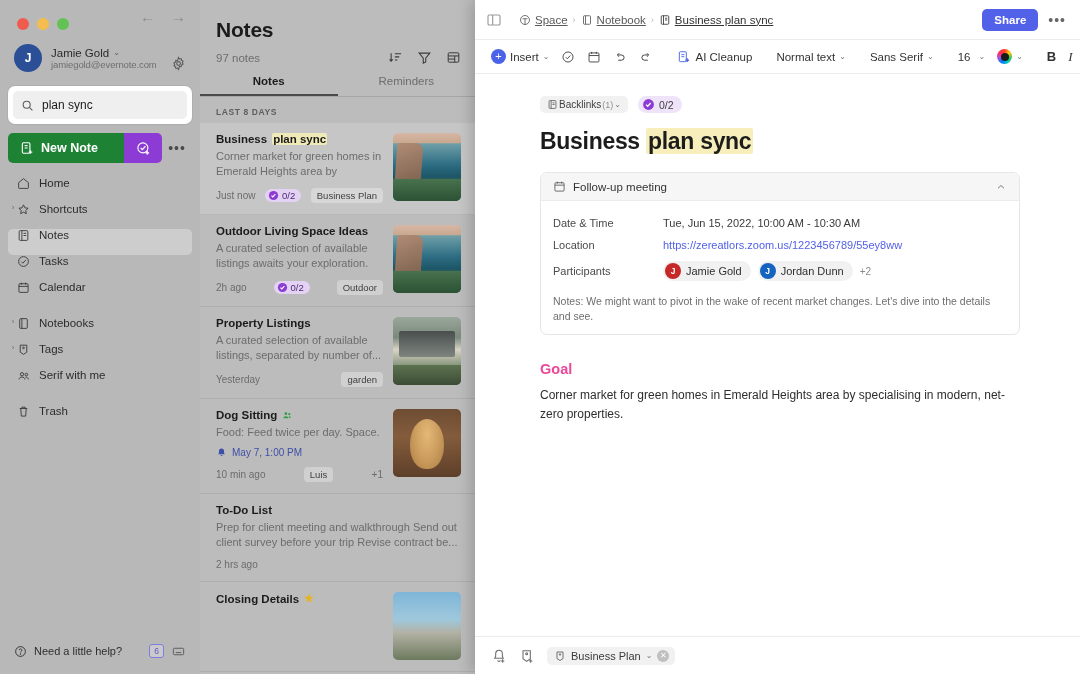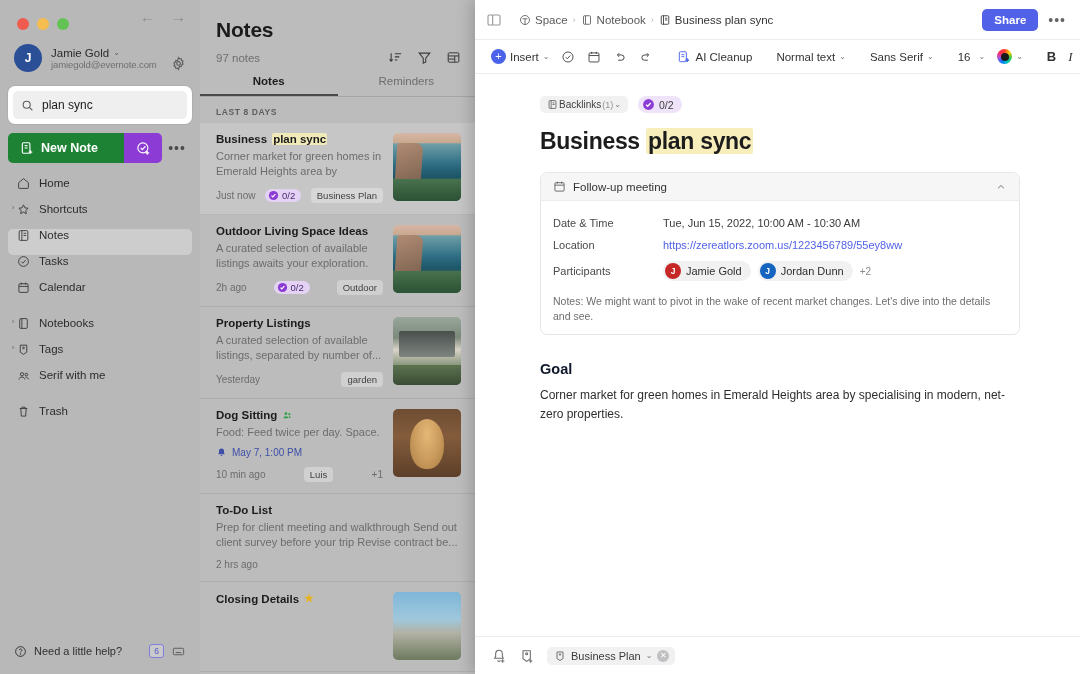--- a/index.html
+++ b/index.html
@@ -267,21 +267,21 @@
     border-bottom: 1px solid #ececec;
   }
   .panel-icon {
     width: 18px; height: 18px; border-radius: 3px;
     display: flex; align-items: center; justify-content: center;
     color: #9a9a9a; cursor: pointer;
   }
   .crumbs { display: flex; align-items: center; gap: 5px; margin-left: 8px; }
   .crumb {
     display: flex; align-items: flex-end; gap: 4px;
-    font-size: 11.5px; color: #5a5a5a; cursor: pointer;
+    font-size: 11.5px; color: #5a5a5a; cursor: pointer; text-decoration: underline;
   }
   .crumb.last { color: #333; }
   .crumb-sep { color: #b5b5b5; font-size: 9px; }
   .btn-share {
     margin-left: auto; background: #5161e8; color: #fff;
     font-size: 11.5px; font-weight: 600;
     border-radius: 5px; padding: 5px 12px; cursor: pointer;
   }
   .ed-dots { color: #666; font-size: 14px; letter-spacing: 1px; cursor: pointer; padding: 0 2px;}
 
@@ -361,21 +361,21 @@
   }
   .plus2 { font-size: 10px; color: #8a8a8a; }
   .mnotes {
     font-size: 10.5px; color: #6e6e6e; margin-top: 12px; line-height: 15px;
   }
   .share-part {
     display: flex; align-items: center; justify-content: flex-end;
     gap: 6px; margin-top: 13px;
     font-size: 10.5px; color: #5161e8; font-weight: 600; cursor: pointer;
   }
-  .sec-head { font-size: 14.5px; font-weight: 700; color: #0f172a; margin-bottom: 9px; }
+  .sec-head { font-size: 14.5px; font-weight: 700; color: #ec4899; margin-bottom: 9px; }
   .sec-p { font-size: 12px; color: #2e2e2e; line-height: 19px; }
 
   .ed-foot {
     height: 38px; border-top: 1px solid #ececec;
     display: flex; align-items: center; gap: 12px;
     padding: 0 16px;
   }
   .foot-ico { color: #6d6d6d; cursor: pointer; display: flex; }
   .nb-pill {
     display: flex; align-items: center; gap: 5px;

